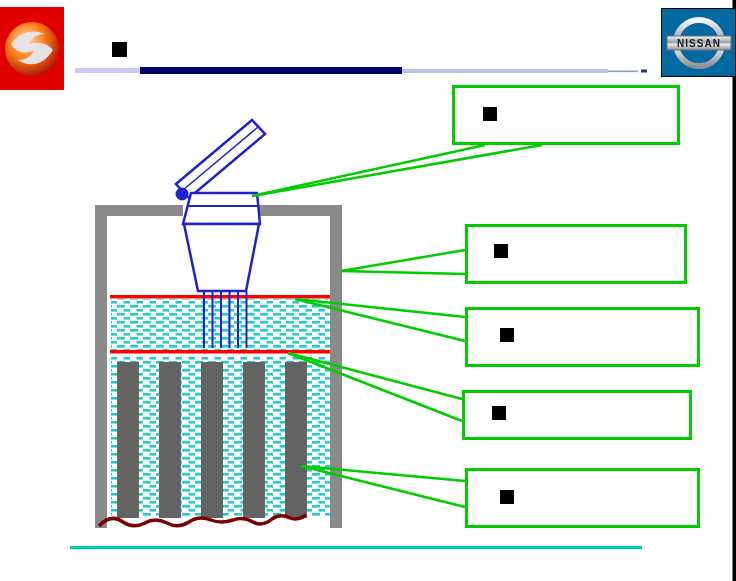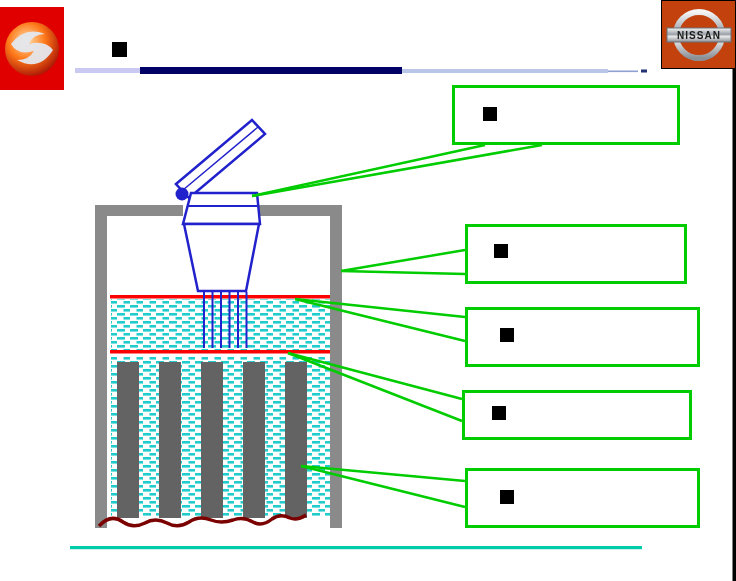--- a/index.html
+++ b/index.html
@@ -1,21 +1,21 @@
 <!DOCTYPE html>
 <html><head>
 <meta charset="utf-8">
 <style>
   html,body{margin:0;padding:0;background:#ffffff;}
   .slide{position:relative;width:736px;height:581px;background:#ffffff;overflow:hidden;
          font-family:"Liberation Sans",sans-serif;}
   .art{position:absolute;left:0;top:0;}
   .dongfeng{position:absolute;left:0;top:7px;width:64px;height:83px;
             display:flex;align-items:center;justify-content:center;}
-  .nissan{position:absolute;left:661px;top:0;width:73px;height:67px;background:#c2410c;
+  .nissan{position:absolute;left:661px;top:8px;width:73px;height:67px;background:#0369a1;
           border:1px solid #000000;display:flex;align-items:center;justify-content:center;}
   .nissan text{font-family:"Liberation Sans",sans-serif;}
   .title-bullet{position:absolute;left:112px;top:42px;width:15px;height:15px;}
   .callout{position:absolute;background:#ffffff;border:3px solid #00cc00;}
   .bullet{position:absolute;width:14px;height:14px;}
 </style>
 </head>
 <body>
 
 <div class="slide">

